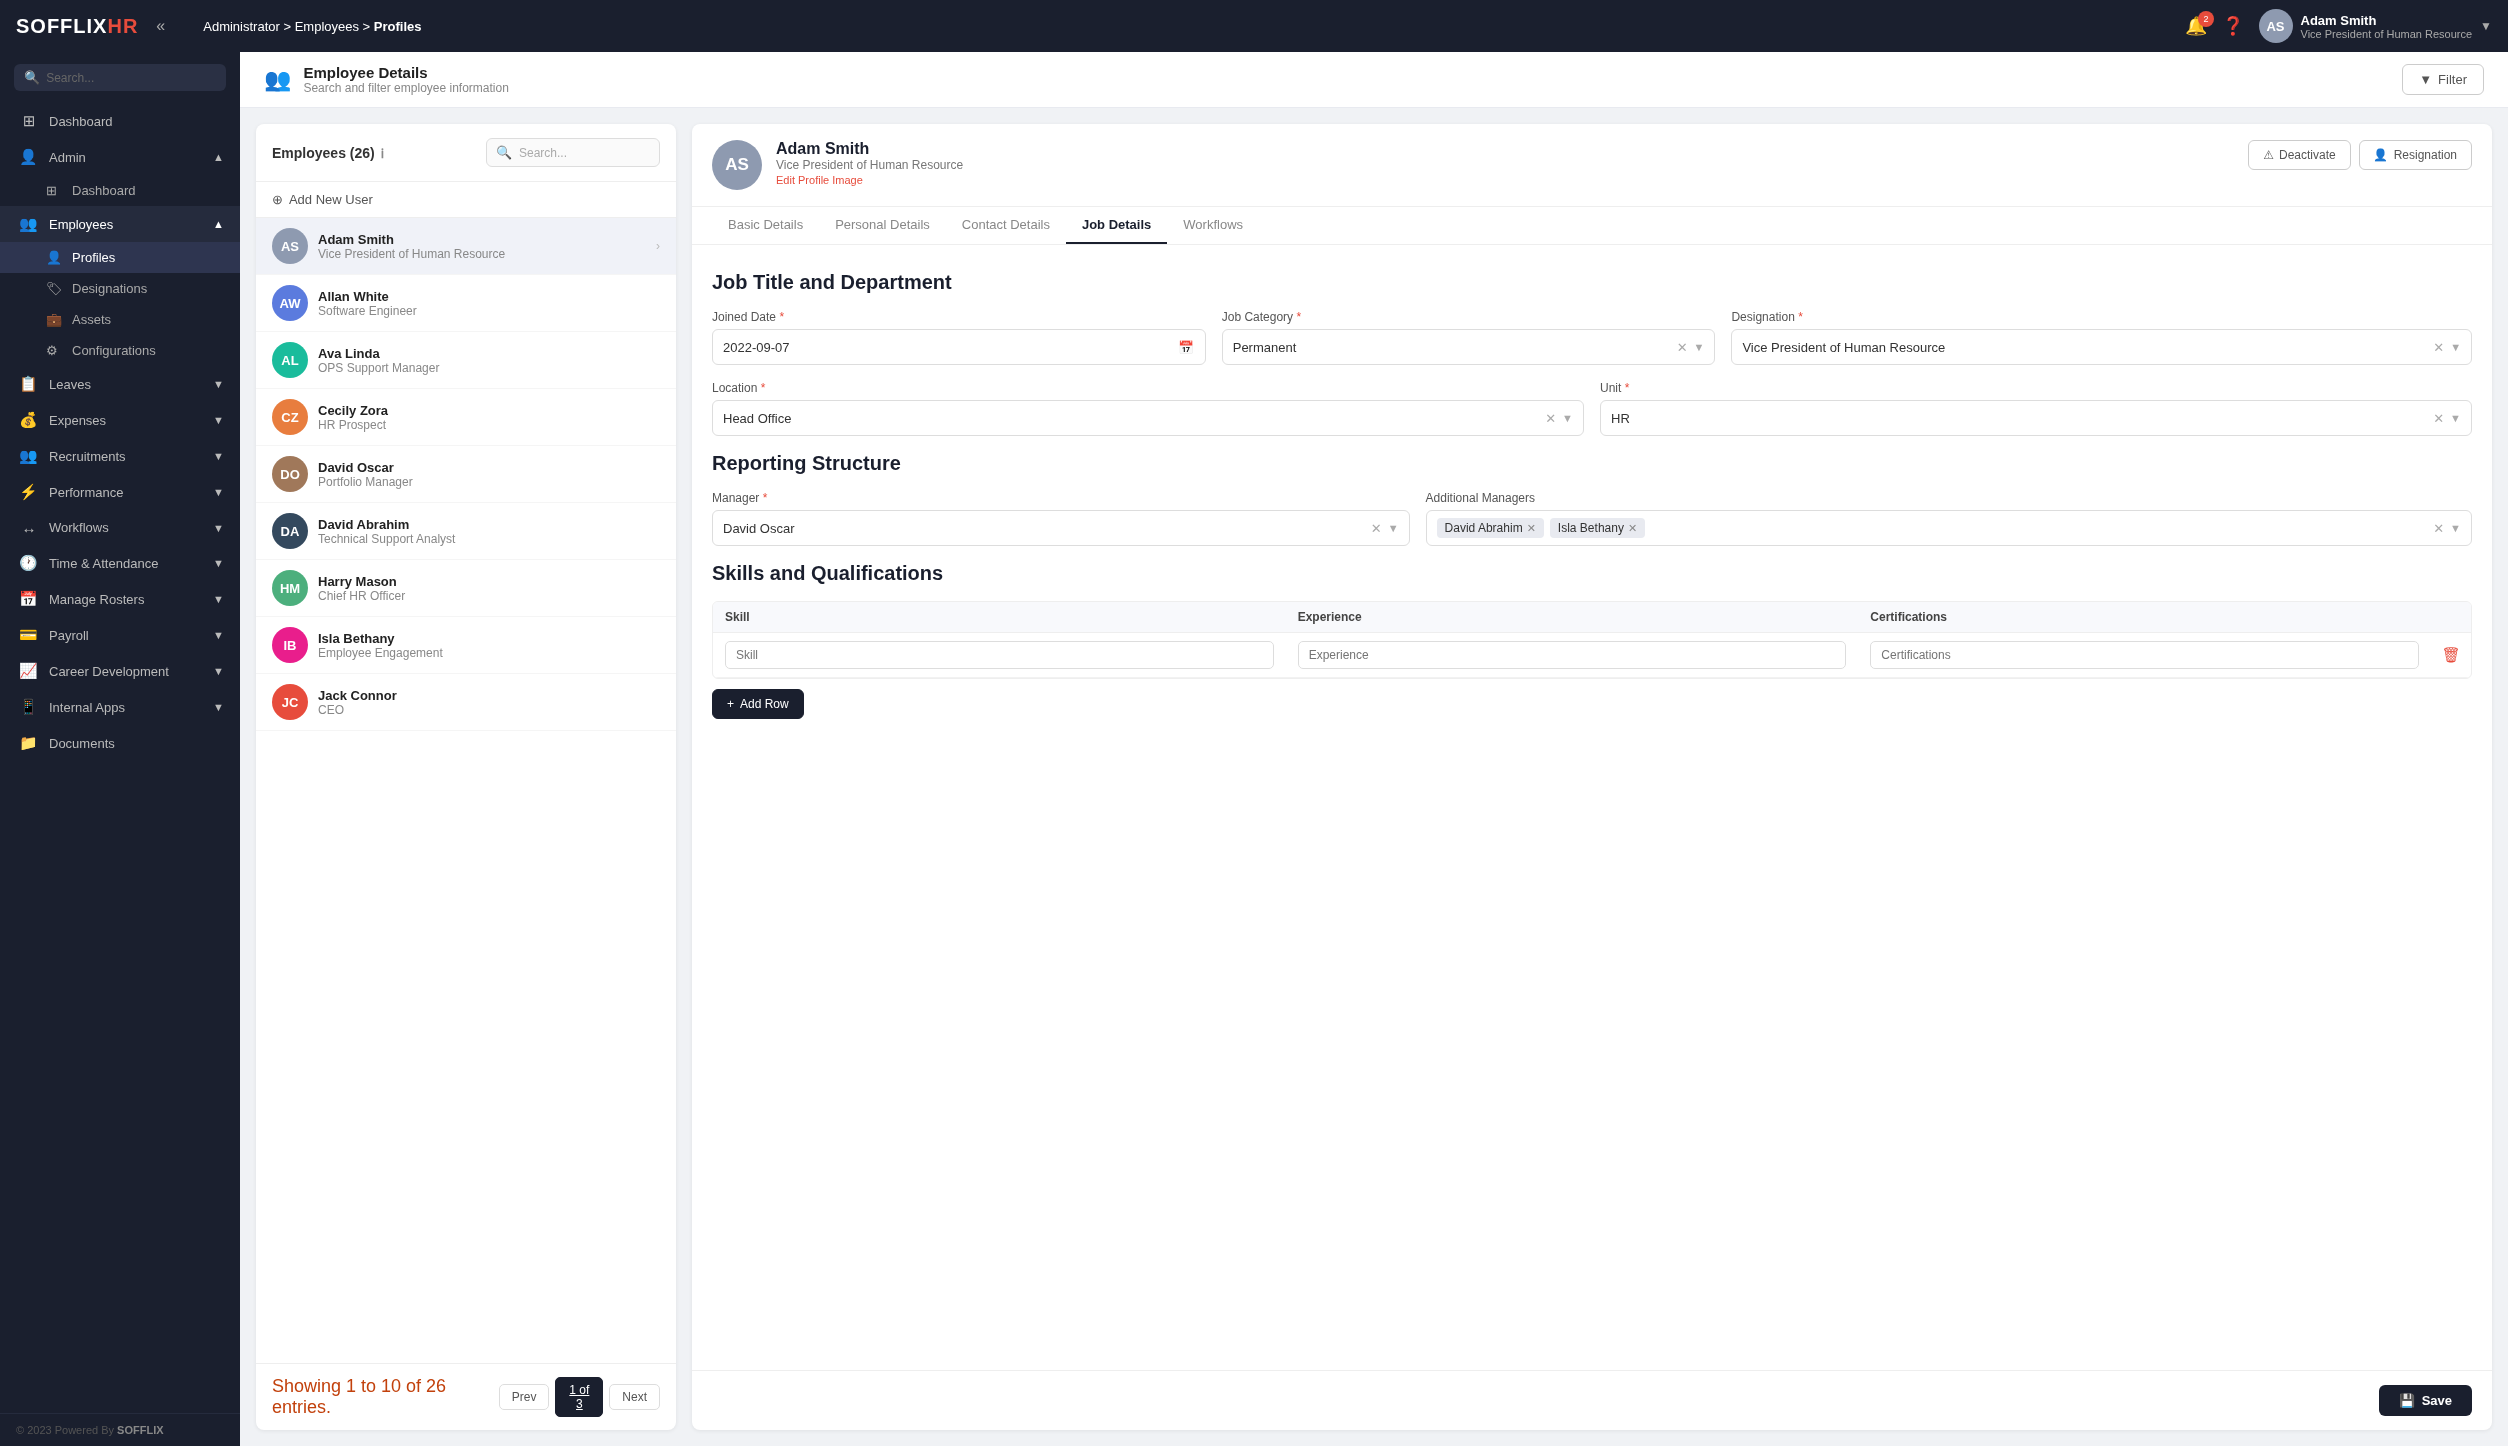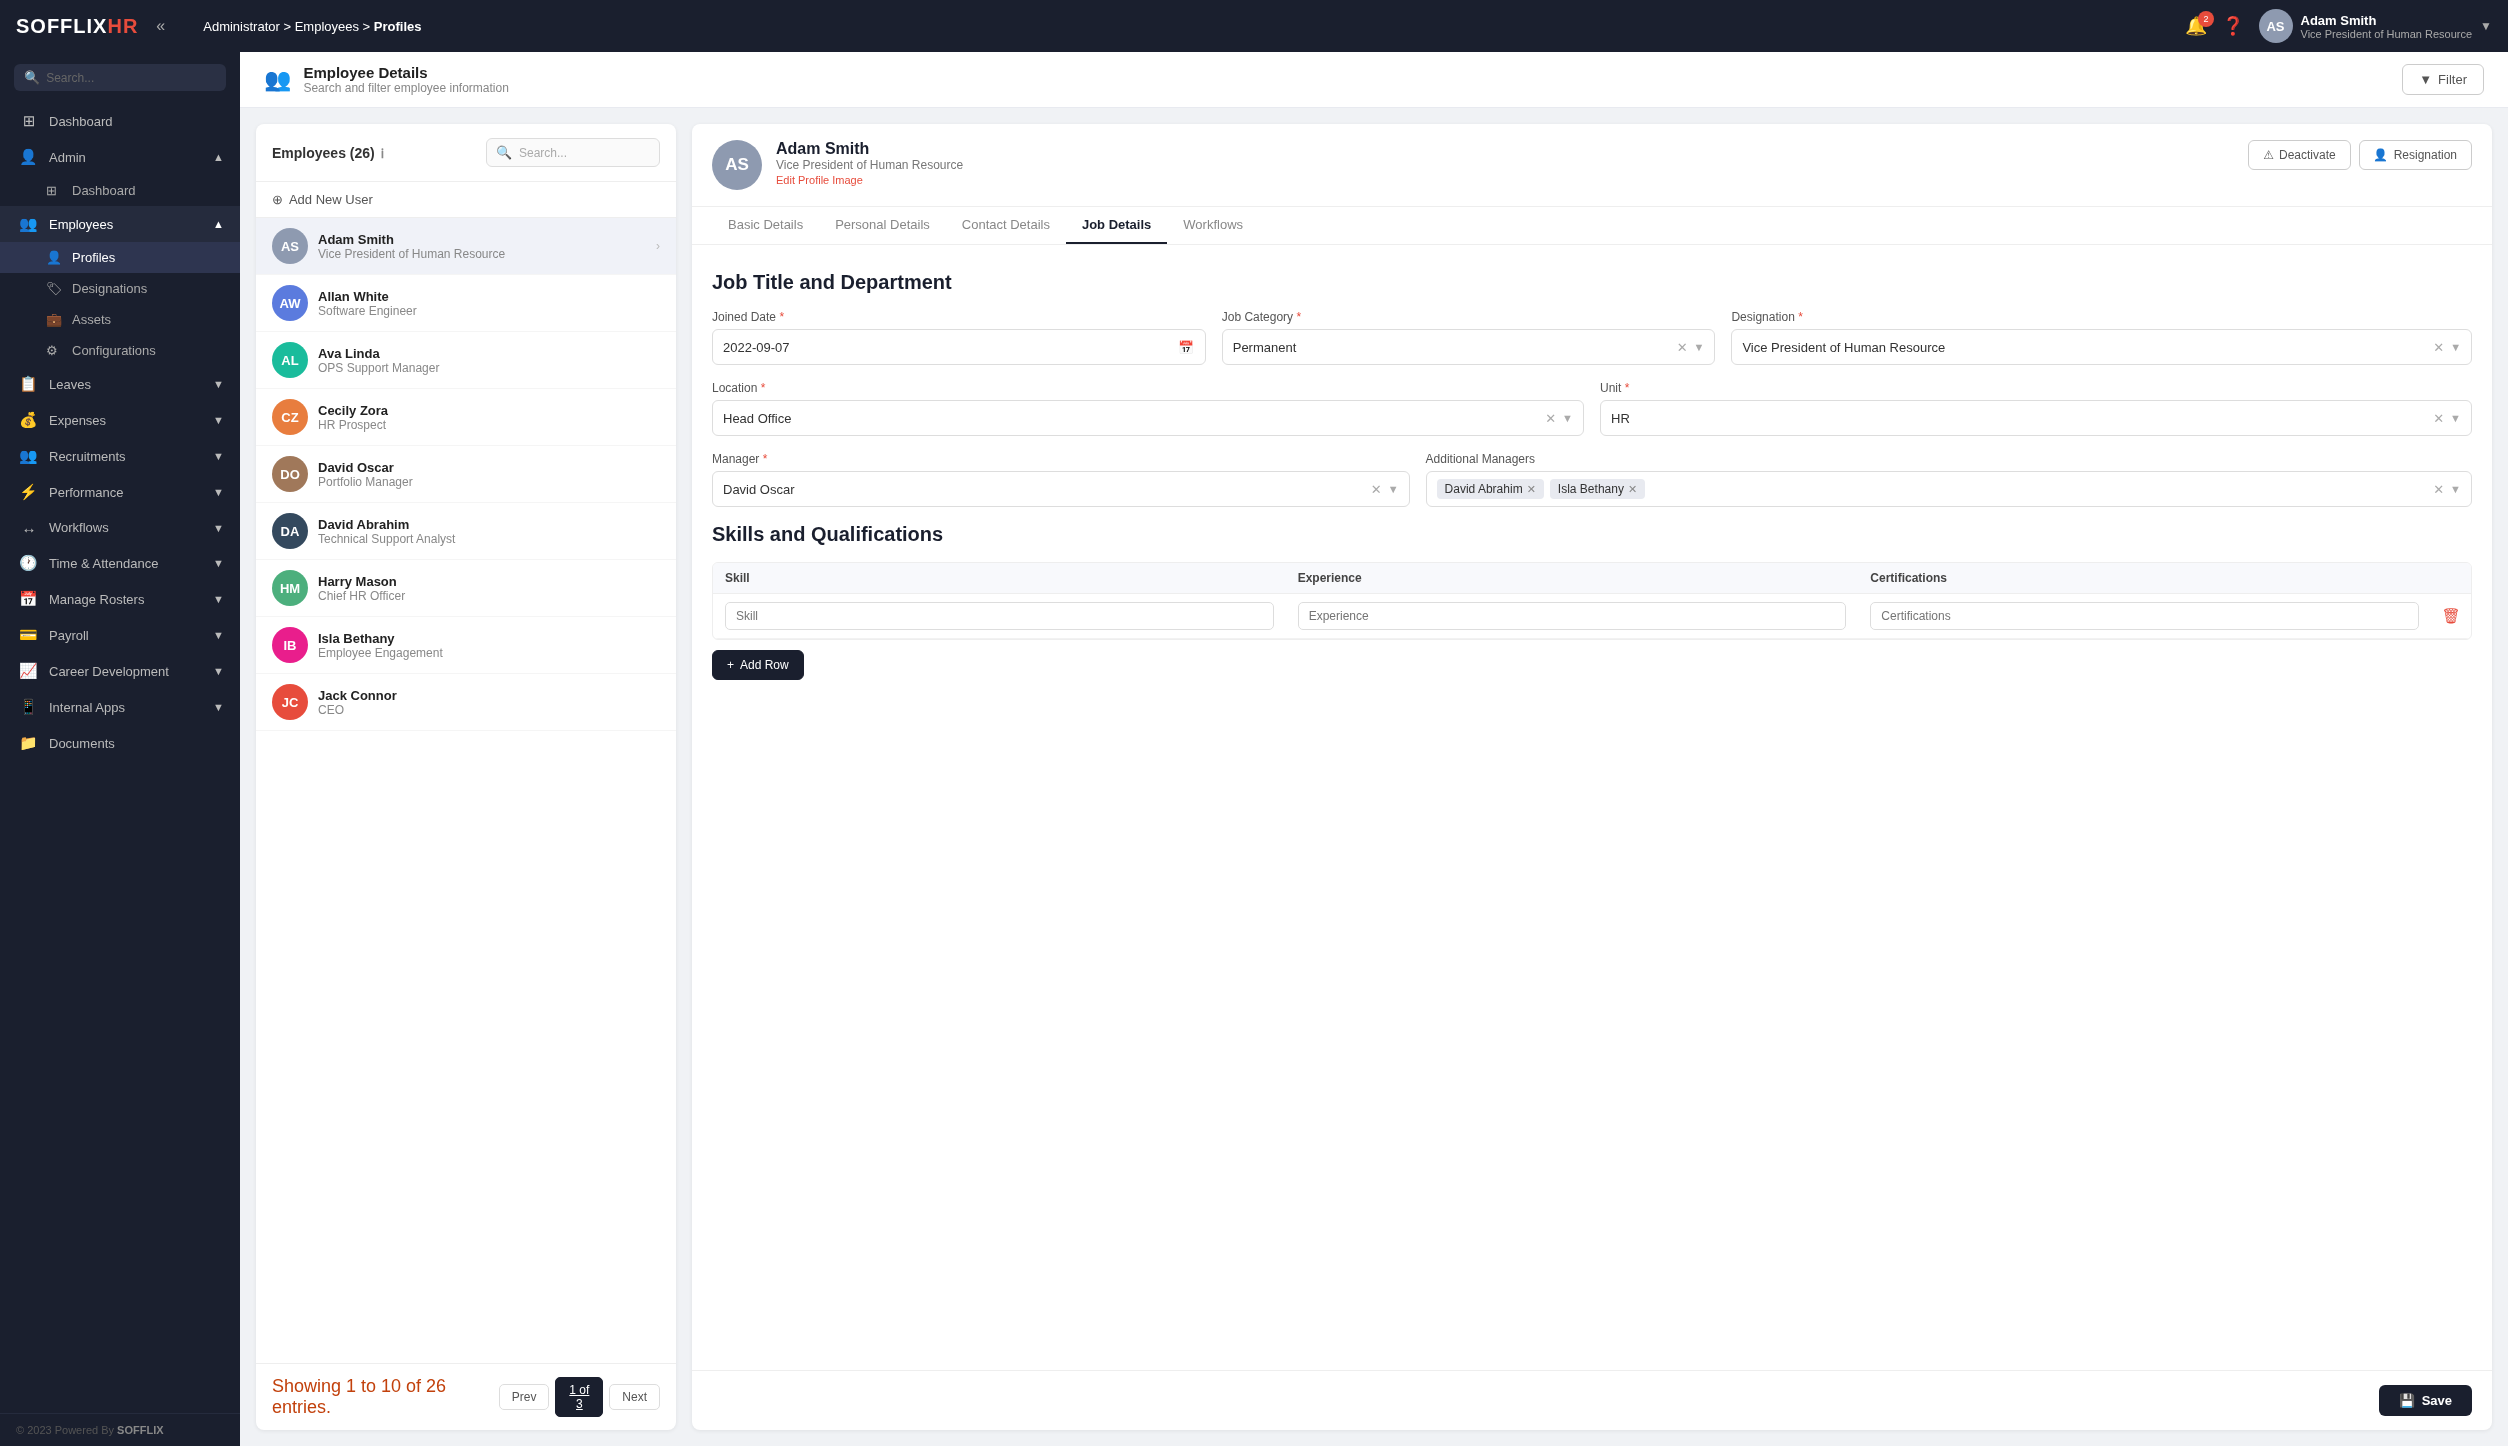--- a/index.html
+++ b/index.html
@@ -480,20 +480,21 @@
                 <span class="req"> *</span>
               </div>
               <div class="form-control">
                 <span class="form-control-text">HR</span>
                 <span class="fc-clear">✕</span>
                 <span class="fc-chevron">▼</span>
               </div>
             </div>
           </div>
 
+          <div class="section-title">Reporting Structure</div>
 
           <div class="form-row">
             <div class="form-group">
               <div class="form-label">
                 <span>Manager</span>
                 <span class="req"> *</span>
               </div>
               <div class="form-control">
                 <span class="form-control-text">David Oscar</span>
                 <span class="fc-clear">✕</span>

